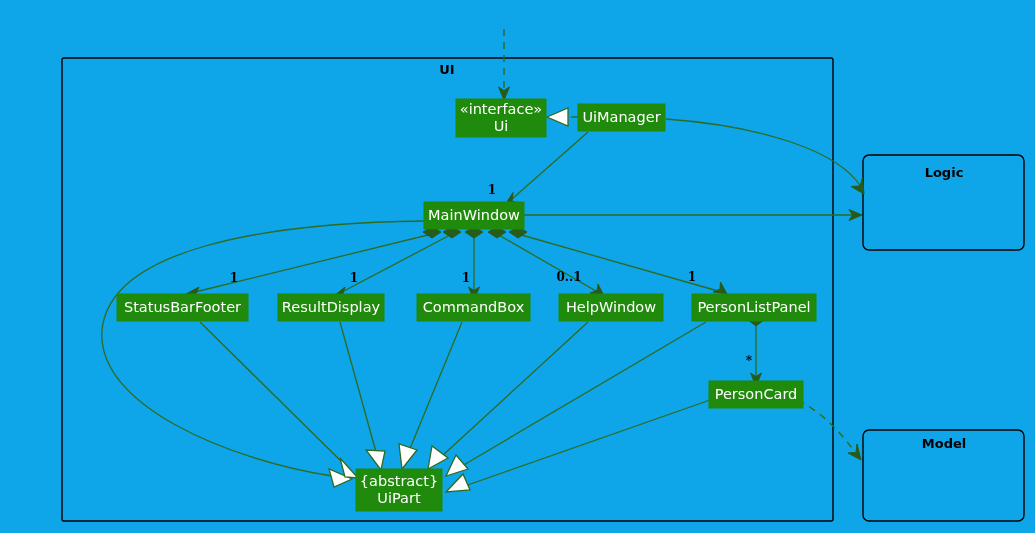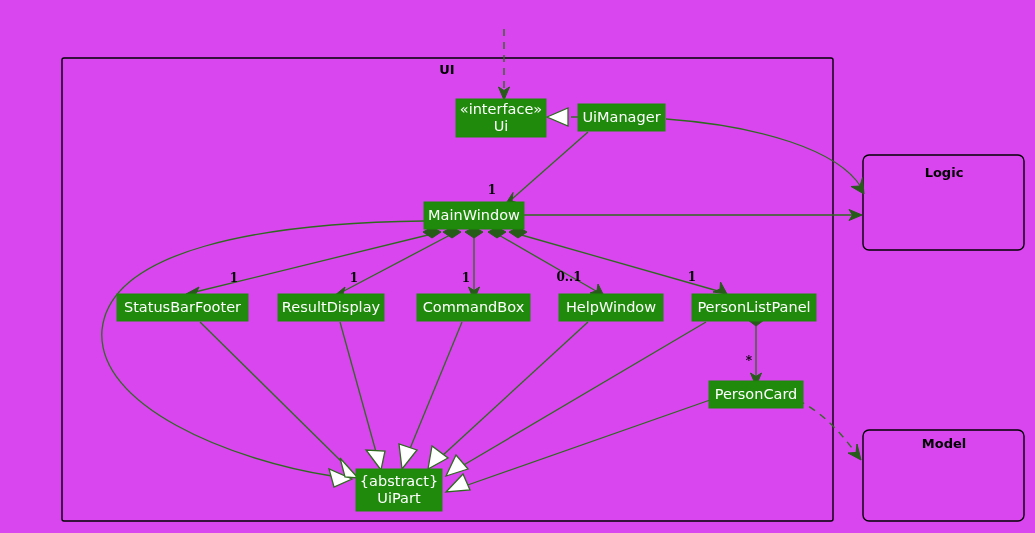--- a/index.html
+++ b/index.html
@@ -7,21 +7,21 @@
     padding: 0;
     background: #ffffff;
   }
   body {
     font-family: "DejaVu Sans", sans-serif;
   }
   #canvas {
     position: relative;
     width: 1035px;
     height: 533px;
-    background: #d946ef;
+    background: #0ea5e9;
     overflow: hidden;
   }
   #diagram {
     position: absolute;
     top: 0;
     left: 0;
     width: 1035px;
     height: 533px;
   }
   .pkg-rect {

